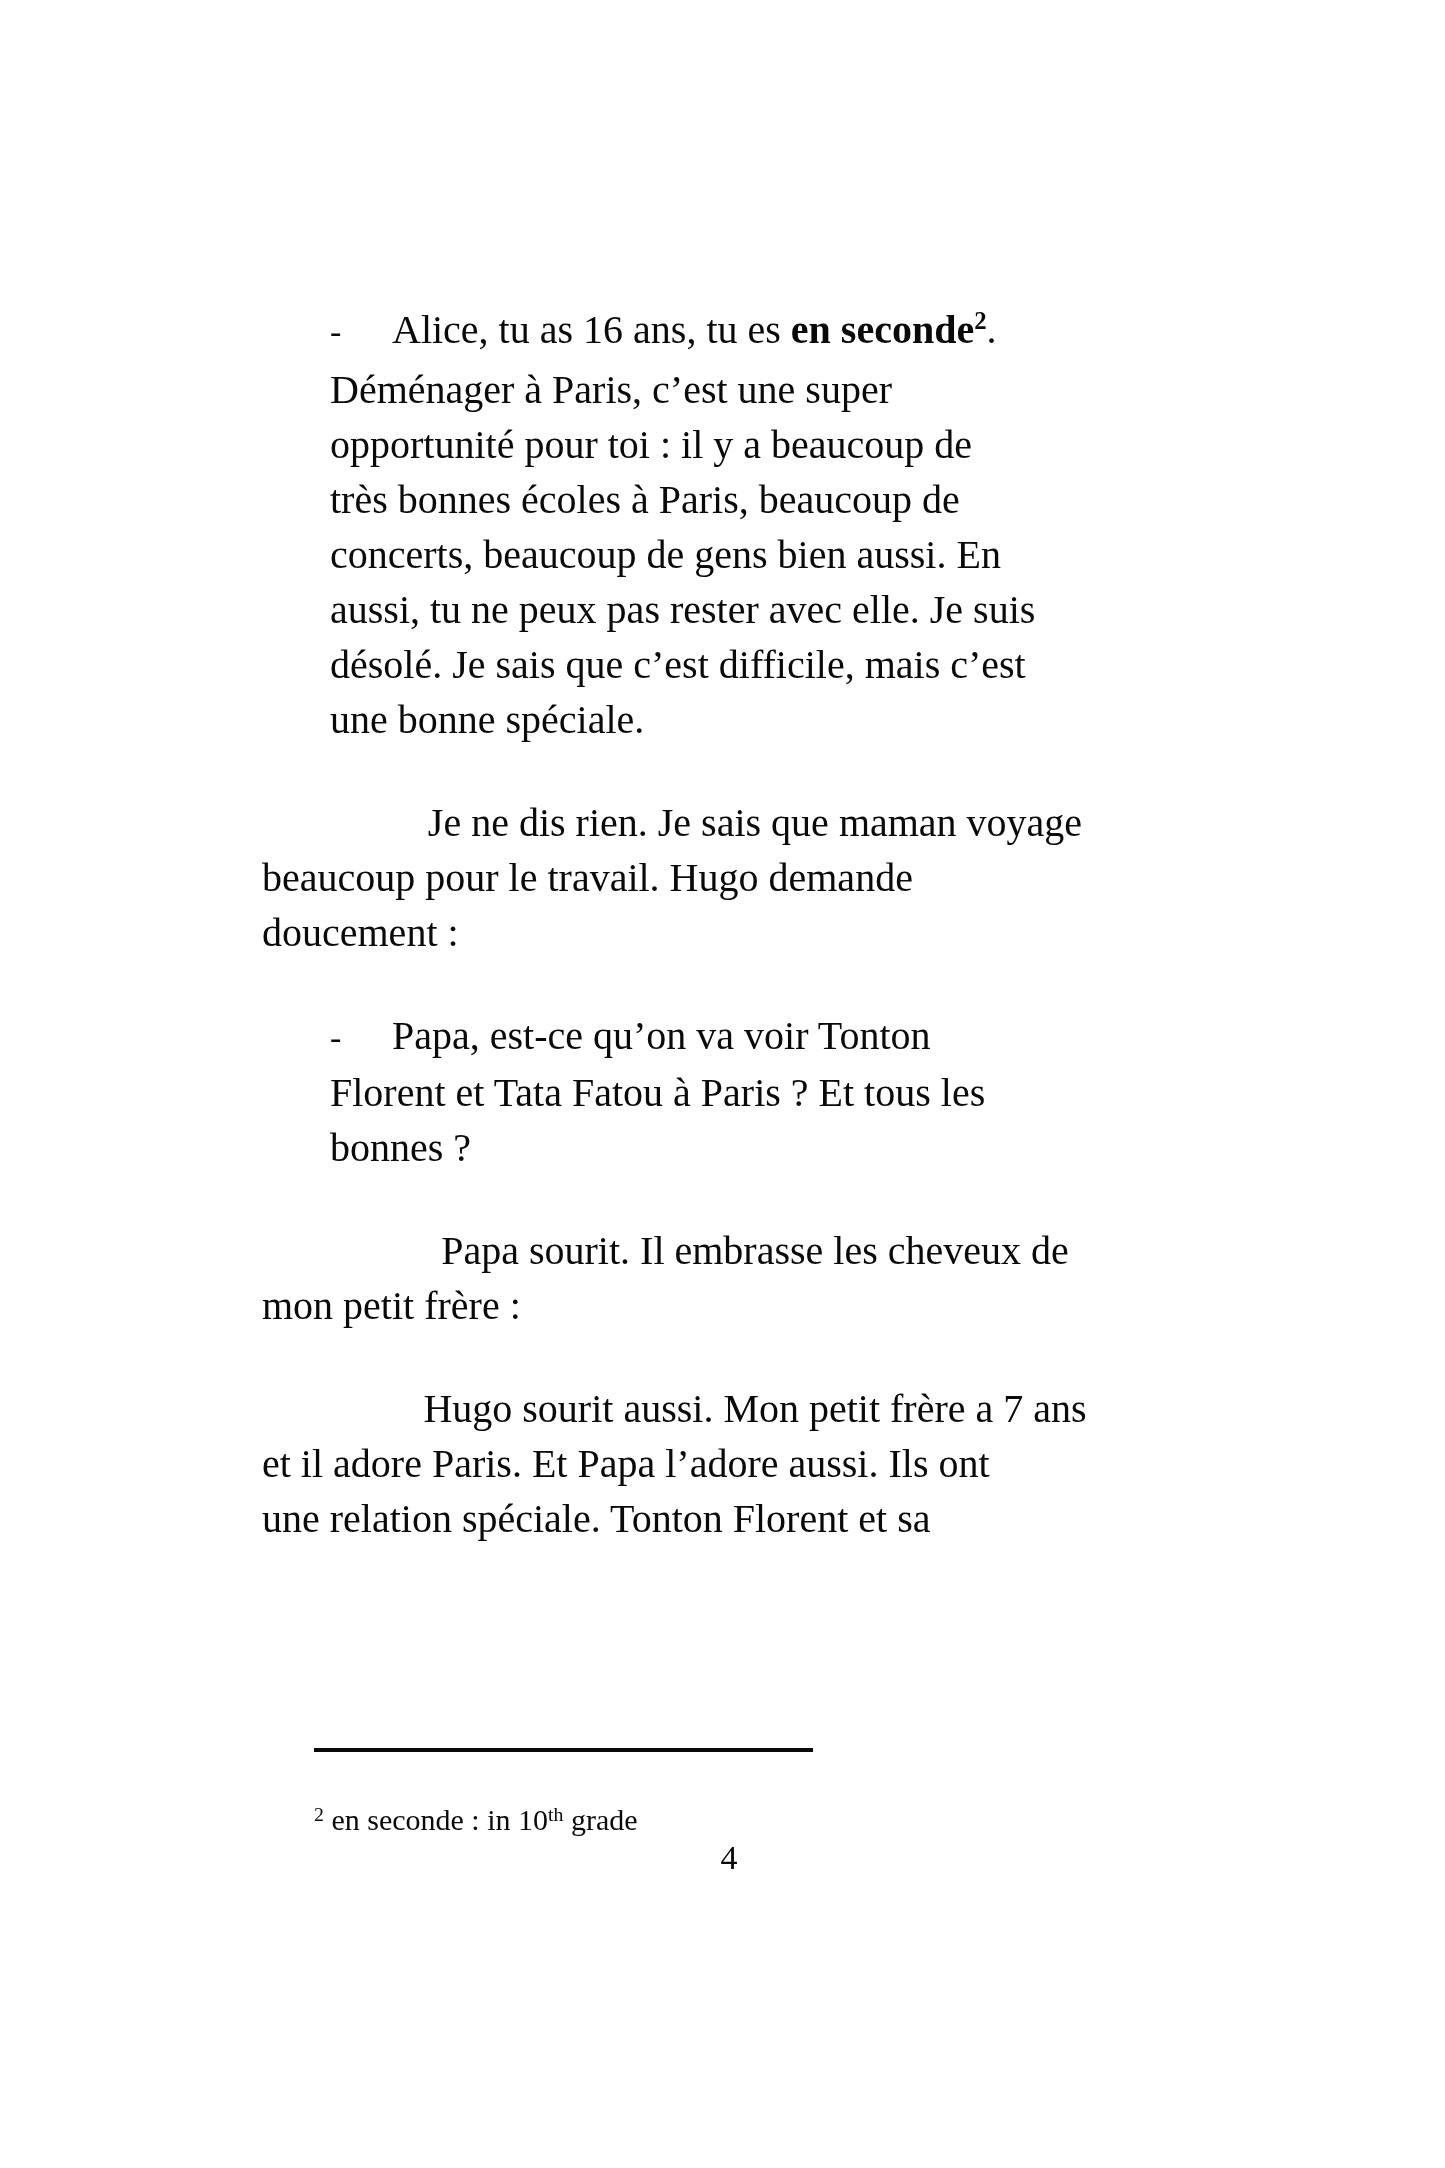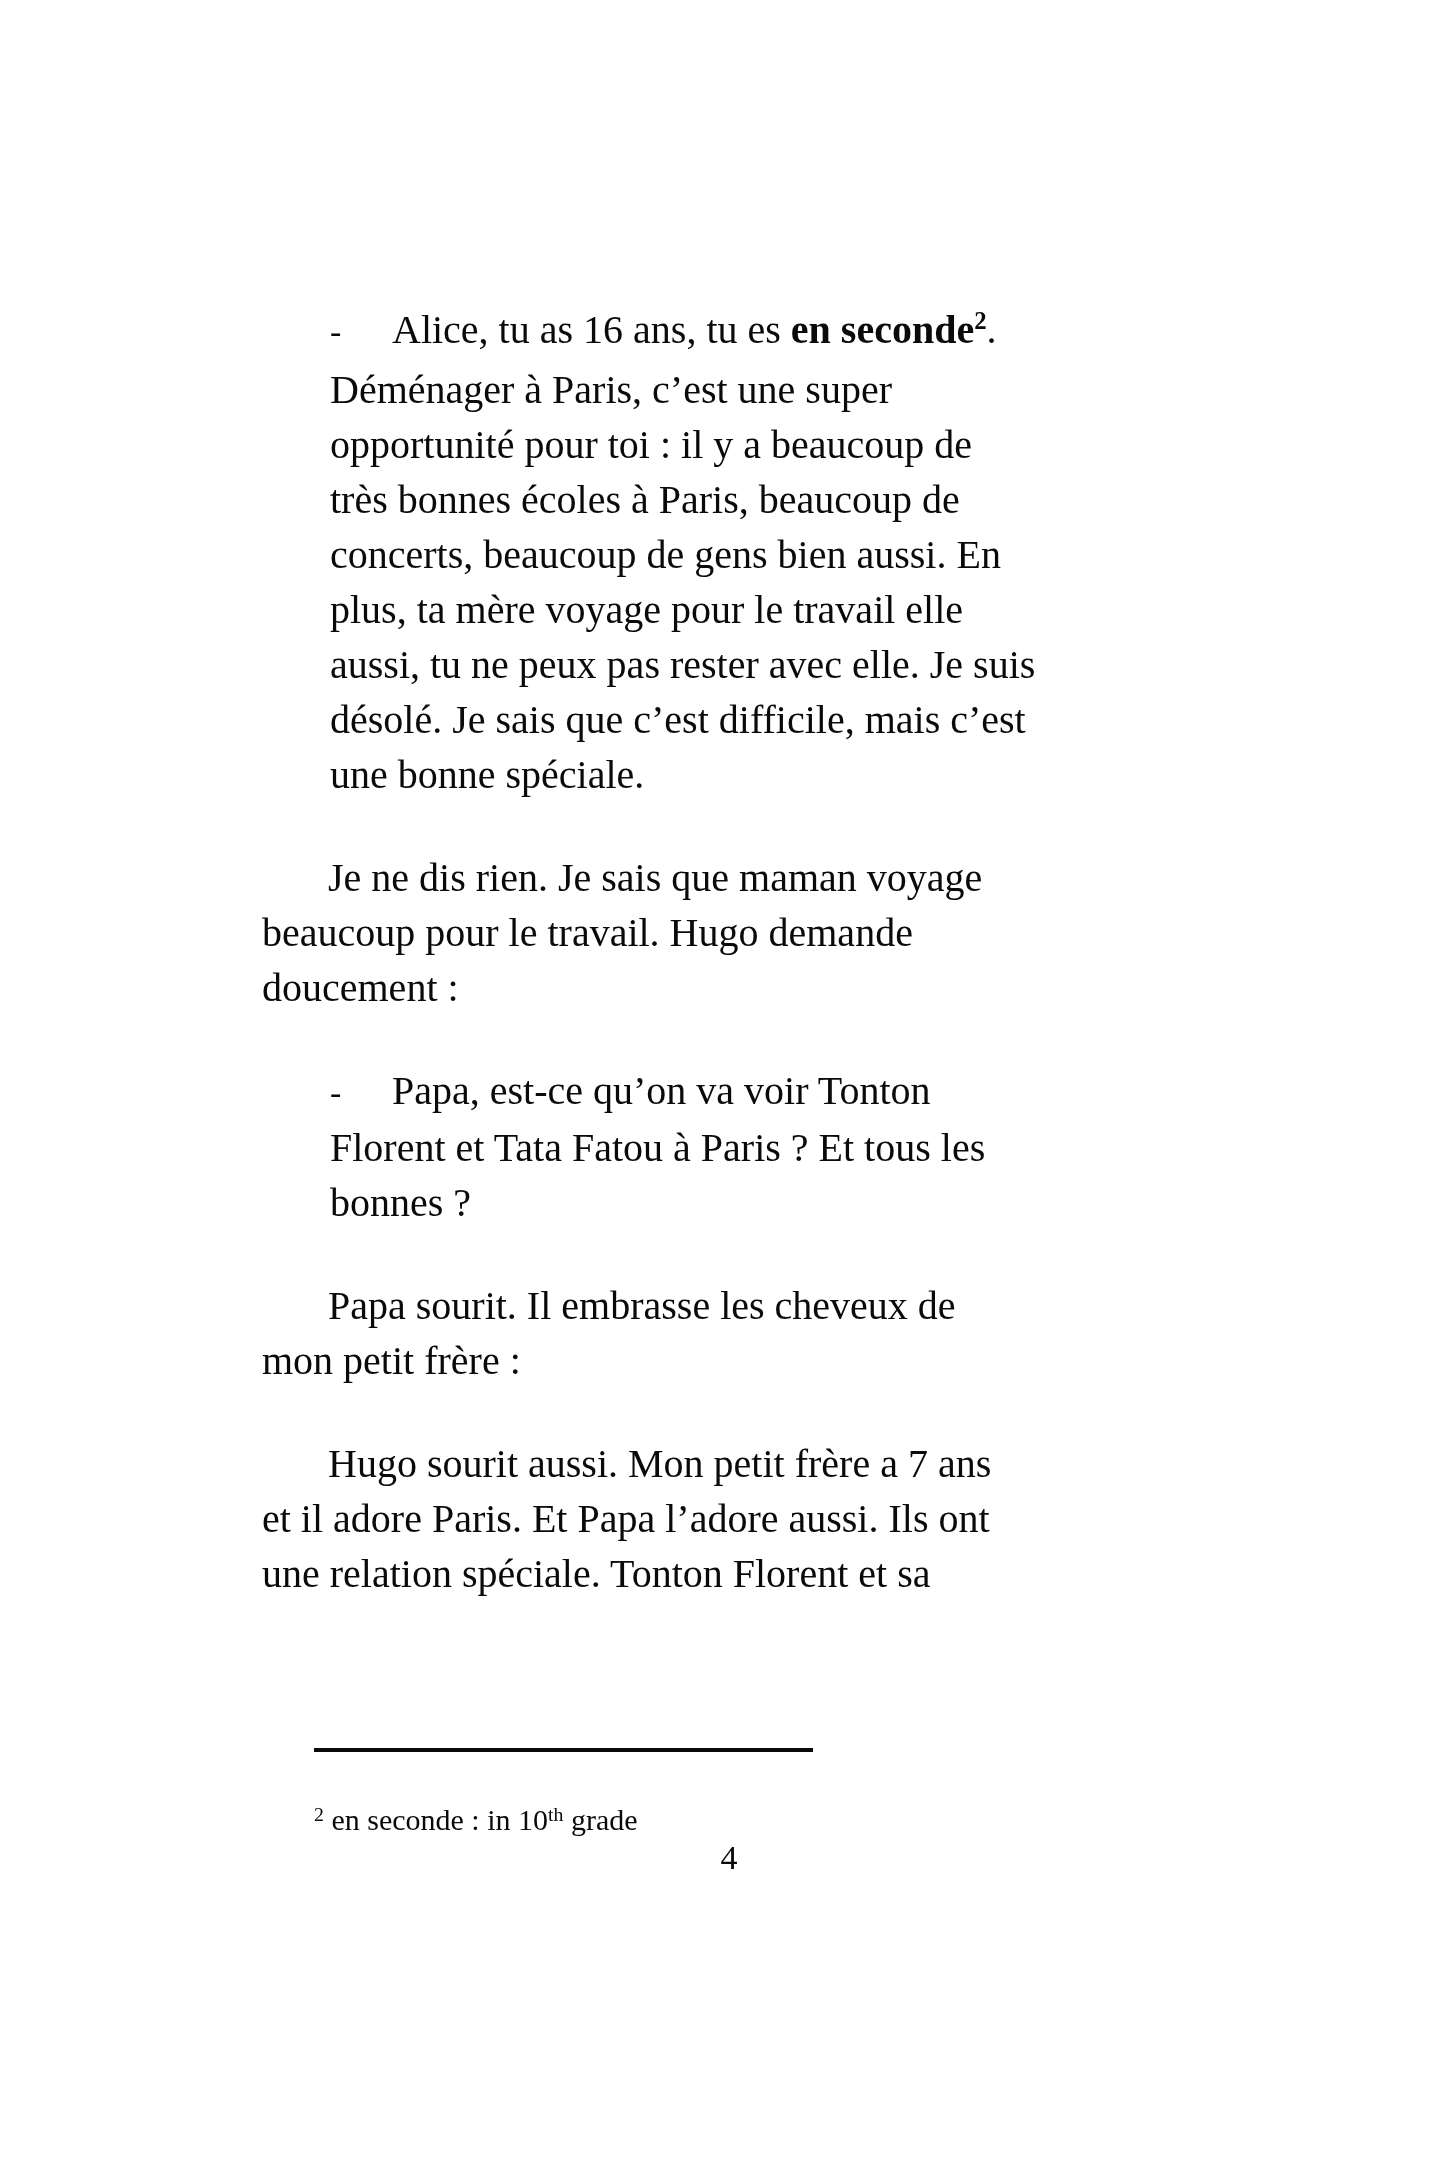--- a/index.html
+++ b/index.html
@@ -22,21 +22,21 @@
     left: 262px;
     width: 920px;
   }
   .para {
     font-size: 40px;
     line-height: 55px;
     margin: 0 0 48px 0;
   }
   .para:last-child { margin-bottom: 0; }
   .line { white-space: pre; }
-  .body .line:first-child { padding-left: 66px; }
+  .body .line:first-child { padding-left: 66px; text-align: center; }
   .dialogue { margin-left: 68px; }
   .marker {
     display: inline-block;
     width: 62px;
     font-size: 34px;
   }
   .bold { font-weight: bold; }
   .sup {
     position: relative;
     top: -0.55em;
@@ -76,21 +76,20 @@
 <body>
 
 <div class="page">
   <div class="content" id="content">
       <div class="para dialogue">
         <div class="line"><span class="marker">-</span><span>Alice, tu as 16 ans, tu es </span><span class="bold">en seconde</span><span class="bold sup">2</span><span>.</span></div>
         <div class="line"><span>Déménager à Paris, c’est une super</span></div>
         <div class="line"><span>opportunité pour toi : il y a beaucoup de</span></div>
         <div class="line"><span>très bonnes écoles à Paris, beaucoup de</span></div>
         <div class="line"><span>concerts, beaucoup de gens bien aussi. En</span></div>
-        <div class="line"><span>plus, ta mère voyage pour le travail elle</span></div>
         <div class="line"><span>aussi, tu ne peux pas rester avec elle. Je suis</span></div>
         <div class="line"><span>désolé. Je sais que c’est difficile, mais c’est</span></div>
         <div class="line"><span>une bonne spéciale.</span></div>
       </div>
       <div class="para body">
         <div class="line"><span>Je ne dis rien. Je sais que maman voyage</span></div>
         <div class="line"><span>beaucoup pour le travail. Hugo demande</span></div>
         <div class="line"><span>doucement :</span></div>
       </div>
       <div class="para dialogue">

